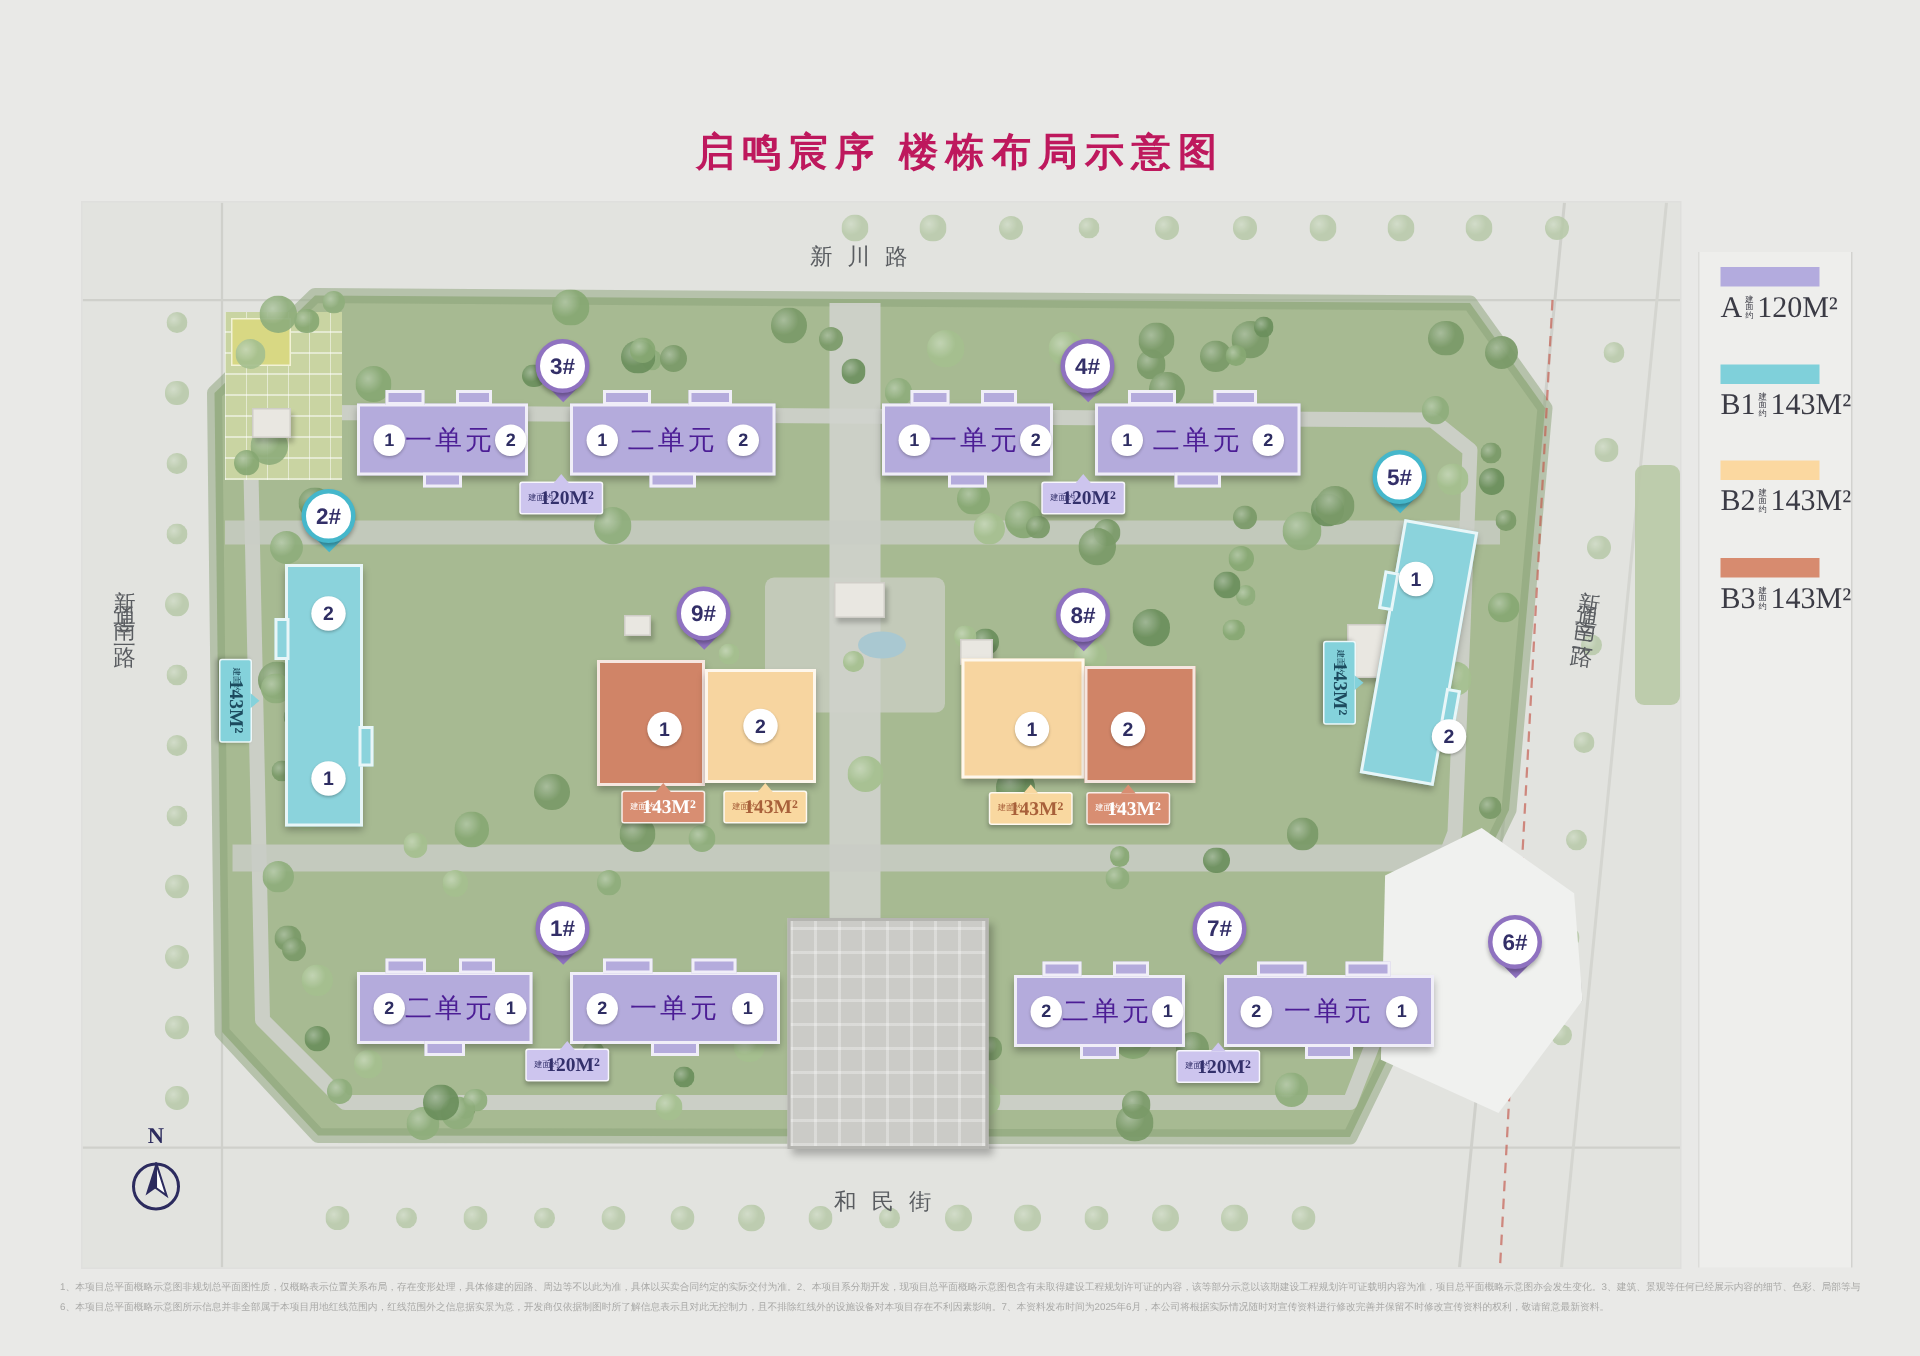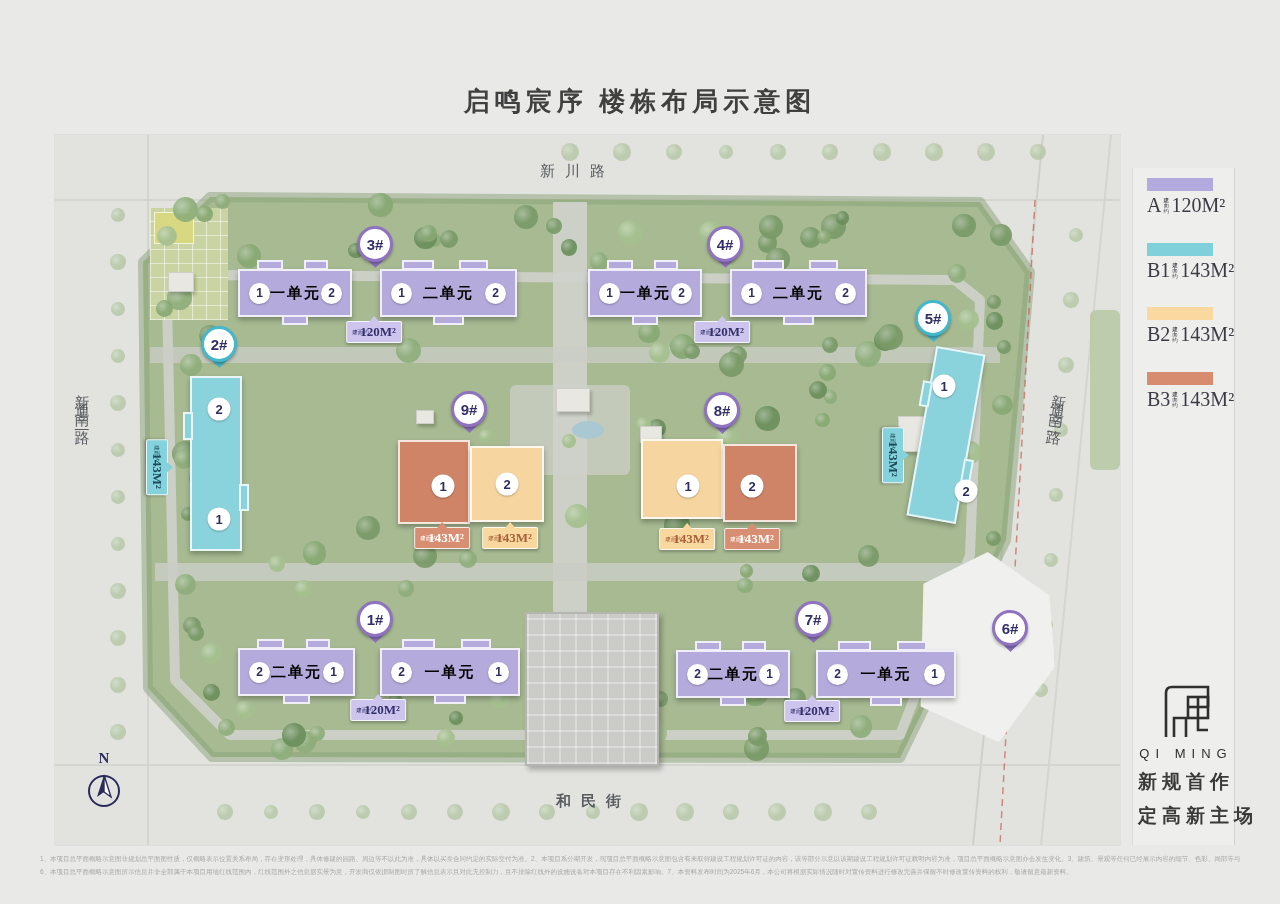--- a/index.html
+++ b/index.html
@@ -3,21 +3,21 @@
 <meta charset="utf-8">
 <style>
   html,body{margin:0;padding:0;}
   body{width:1280px;height:904px;overflow:hidden;background:#e9e9e7;font-family:"Liberation Sans",sans-serif;}
   #app{position:relative;width:1280px;height:904px;background:#e9e9e7;}
 
   
   #page-title{position:absolute;top:26px;left:0;width:100%;text-align:center;
     font-family:"Liberation Serif",serif;font-size:44px;font-weight:600;letter-spacing:11px;color:#6f6f71;}
   #page-subtitle{position:absolute;top:84px;left:0;width:100%;text-align:center;
-    font-family:"Liberation Serif",serif;font-size:26px;font-weight:700;letter-spacing:5px;color:#404040;}
+    font-family:"Liberation Serif",serif;font-size:26px;font-weight:700;letter-spacing:5px;color:#be185d;}
 
   
   #site-map{position:absolute;left:55px;top:135px;width:1065px;height:710px;background:#e2e3df;
     box-shadow:0 0 0 1px rgba(0,0,0,.04);overflow:hidden;}
   #site-svg{position:absolute;left:0;top:0;z-index:1;}
 
   .road-label{position:absolute;color:#595c60;font-size:15px;letter-spacing:10px;z-index:8;}
   .road-label.vert{writing-mode:vertical-rl;letter-spacing:9px;}
 
   .tree{position:absolute;border-radius:50%;z-index:3;}
@@ -33,21 +33,21 @@
     background-image:repeating-linear-gradient(0deg,rgba(255,255,255,.3) 0 2px,transparent 2px 16px),
                      repeating-linear-gradient(90deg,rgba(255,255,255,.3) 0 2px,transparent 2px 16px);}
   #plaza6{position:absolute;left:915px;top:552px;width:140px;height:198px;z-index:4;background:#f0f1ef;
     clip-path:polygon(6% 16%,52% 0%,96% 22%,100% 58%,60% 96%,4% 78%);box-shadow:2px 3px 4px rgba(0,0,0,.2);}
   #corner-green{position:absolute;left:1090px;top:310px;width:30px;height:160px;background:#b9c9a6;border-radius:6px;opacity:.9;z-index:2;}
 
   
   .slab{position:absolute;border:2px solid rgba(255,255,255,.8);box-shadow:0 3px 5px rgba(0,0,0,.28);z-index:5;box-sizing:border-box;}
   .slab-row{position:absolute;inset:0;display:flex;align-items:center;justify-content:space-between;padding:0 9px;}
   .bump{position:absolute;border:2px solid rgba(255,255,255,.8);box-sizing:border-box;}
-  .ulabel{color:#000000;font-weight:bold;font-size:15px;letter-spacing:2px;white-space:nowrap;}
+  .ulabel{color:#4c1d95;font-weight:normal;font-size:18px;letter-spacing:2px;white-space:nowrap;}
   .ucirc{width:21px;height:21px;border-radius:50%;background:#fff;color:#2e2d62;font-weight:bold;font-size:12px;
     display:flex;align-items:center;justify-content:center;box-shadow:0 1px 2px rgba(0,0,0,.25);flex:0 0 auto;}
   .ucirc.abs{position:absolute;z-index:6;transform:translate(-50%,-50%);width:23px;height:23px;font-size:13px;}
 
   
   .pin{position:absolute;width:36px;height:50px;z-index:7;}
   .pin-tail{position:absolute;left:50%;top:24px;width:15px;height:15px;margin-left:-7.5px;transform:rotate(45deg);}
   .pin-circle{position:absolute;left:0;top:0;width:36px;height:36px;border-radius:50%;background:#fff;
     display:flex;align-items:center;justify-content:center;font-weight:bold;font-size:15px;color:#332f68;
     border:3px solid;box-sizing:border-box;box-shadow:0 2px 3px rgba(0,0,0,.3);}
@@ -114,42 +114,27 @@
     </svg>
   </div>
 
   <div id="amenity"></div>
   <div id="court"></div>
   <div id="gray-building"></div>
   <div id="plaza6"></div>
   <div id="corner-green"></div>
 
   <div class="road-label" style="left:540px;top:162px;">新川路</div>
-  <div class="road-label" style="left:556px;top:792px;font-weight:bold;">和民街</div>
+  <div class="road-label" style="left:556px;top:792px;">和民街</div>
   <div class="road-label vert" style="left:72px;top:382px;">新通南二路</div>
   <div class="road-label vert" style="left:1048px;top:382px;transform:rotate(8deg);">新通南三路</div>
 
   <div id="right-strip"></div>
   <div id="legend-root"></div>
 
-  <div id="logo">
-    <svg width="58" height="58" viewBox="0 0 58 58">
-      <g fill="none" stroke="#2f2f2f" stroke-width="2.6">
-        <path d="M9,57 L9,13 Q9,7 15,7 L51,7 L51,27"></path>
-        <rect x="31" y="17" width="20" height="21"></rect>
-        <line x1="31" y1="27" x2="51" y2="27"></line>
-        <line x1="41" y1="17" x2="41" y2="38"></line>
-        <path d="M17,57 L17,38 L29,38 L29,57"></path>
-        <path d="M41,38 L41,50 L51,50"></path>
-      </g>
-    </svg>
-    <div id="logo-latin">QI MING</div>
-    <div class="slogan-line">新规首作</div>
-    <div class="slogan-line">定高新主场</div>
-  </div>
 
   <div id="compass">
     <div id="compass-n">N</div>
     <svg width="44" height="44" viewBox="0 0 44 44">
       <circle cx="22" cy="24" r="15" fill="none" stroke="#2c2b5e" stroke-width="2"></circle>
       <polygon points="22,8 15,30 22,25" fill="#2c2b5e"></polygon>
       <polygon points="22,8 29,30 22,25" fill="#ffffff" stroke="#2c2b5e" stroke-width="1.4"></polygon>
     </svg>
   </div>
 

